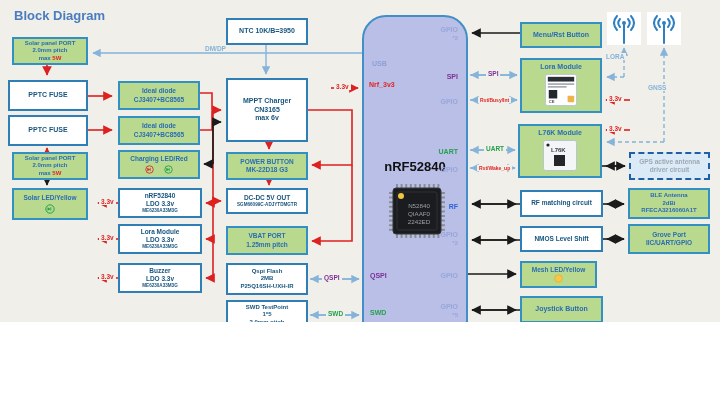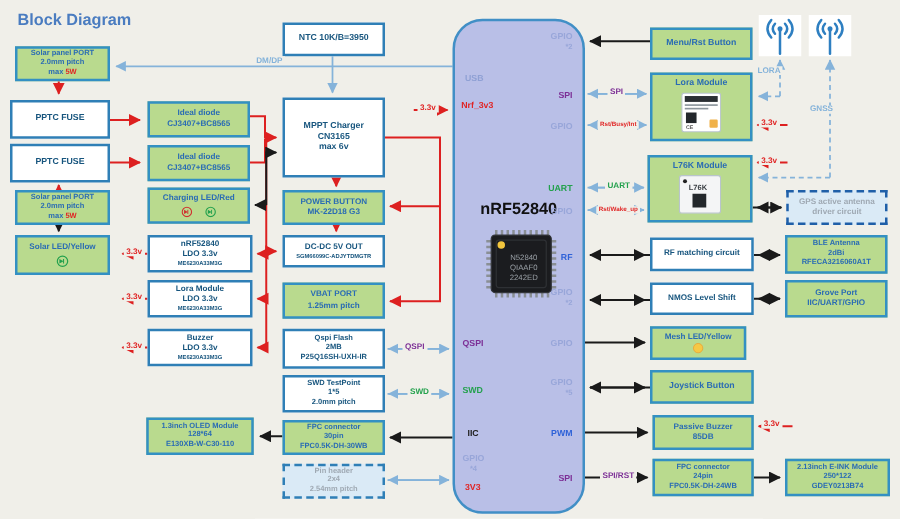--- a/index.html
+++ b/index.html
@@ -1,16 +1,16 @@
 <!DOCTYPE html>
 <html><head>
 <meta charset="utf-8">
 <style>
   html,body{margin:0;padding:0;}
-  #stage{position:relative;width:720px;height:415px;background:#f0efe9;overflow:hidden;
+  #stage{position:relative;width:720px;height:322px;background:#f0efe9;overflow:hidden;
     font-family:"Liberation Sans",sans-serif;}
   #wires{position:absolute;left:0;top:0;z-index:1;}
   .box{position:absolute;box-sizing:border-box;display:flex;flex-direction:column;
     align-items:center;justify-content:center;text-align:center;line-height:1.25;z-index:2;}
   .gb{background:#b9da8e;border:2px solid #3390c3;color:#2a6cb4;font-weight:bold;}
   .wb{background:#ffffff;border:2px solid #2f7fb6;color:#17557e;font-weight:bold;}
   .db{background:#daeaf6;border:2px dashed #2f7fb6;color:#9fa9b3;font-weight:bold;}
   .f7{font-size:7px;} .f65{font-size:6.5px;} .f6{font-size:6px;} .f5{font-size:5px;} .f45{font-size:4.6px;}
   .nrf{position:absolute;left:362px;top:15px;width:106px;height:396px;background:#b9bfe7;
     border:2.5px solid #418fc6;border-radius:24px;z-index:2;box-sizing:border-box;}

